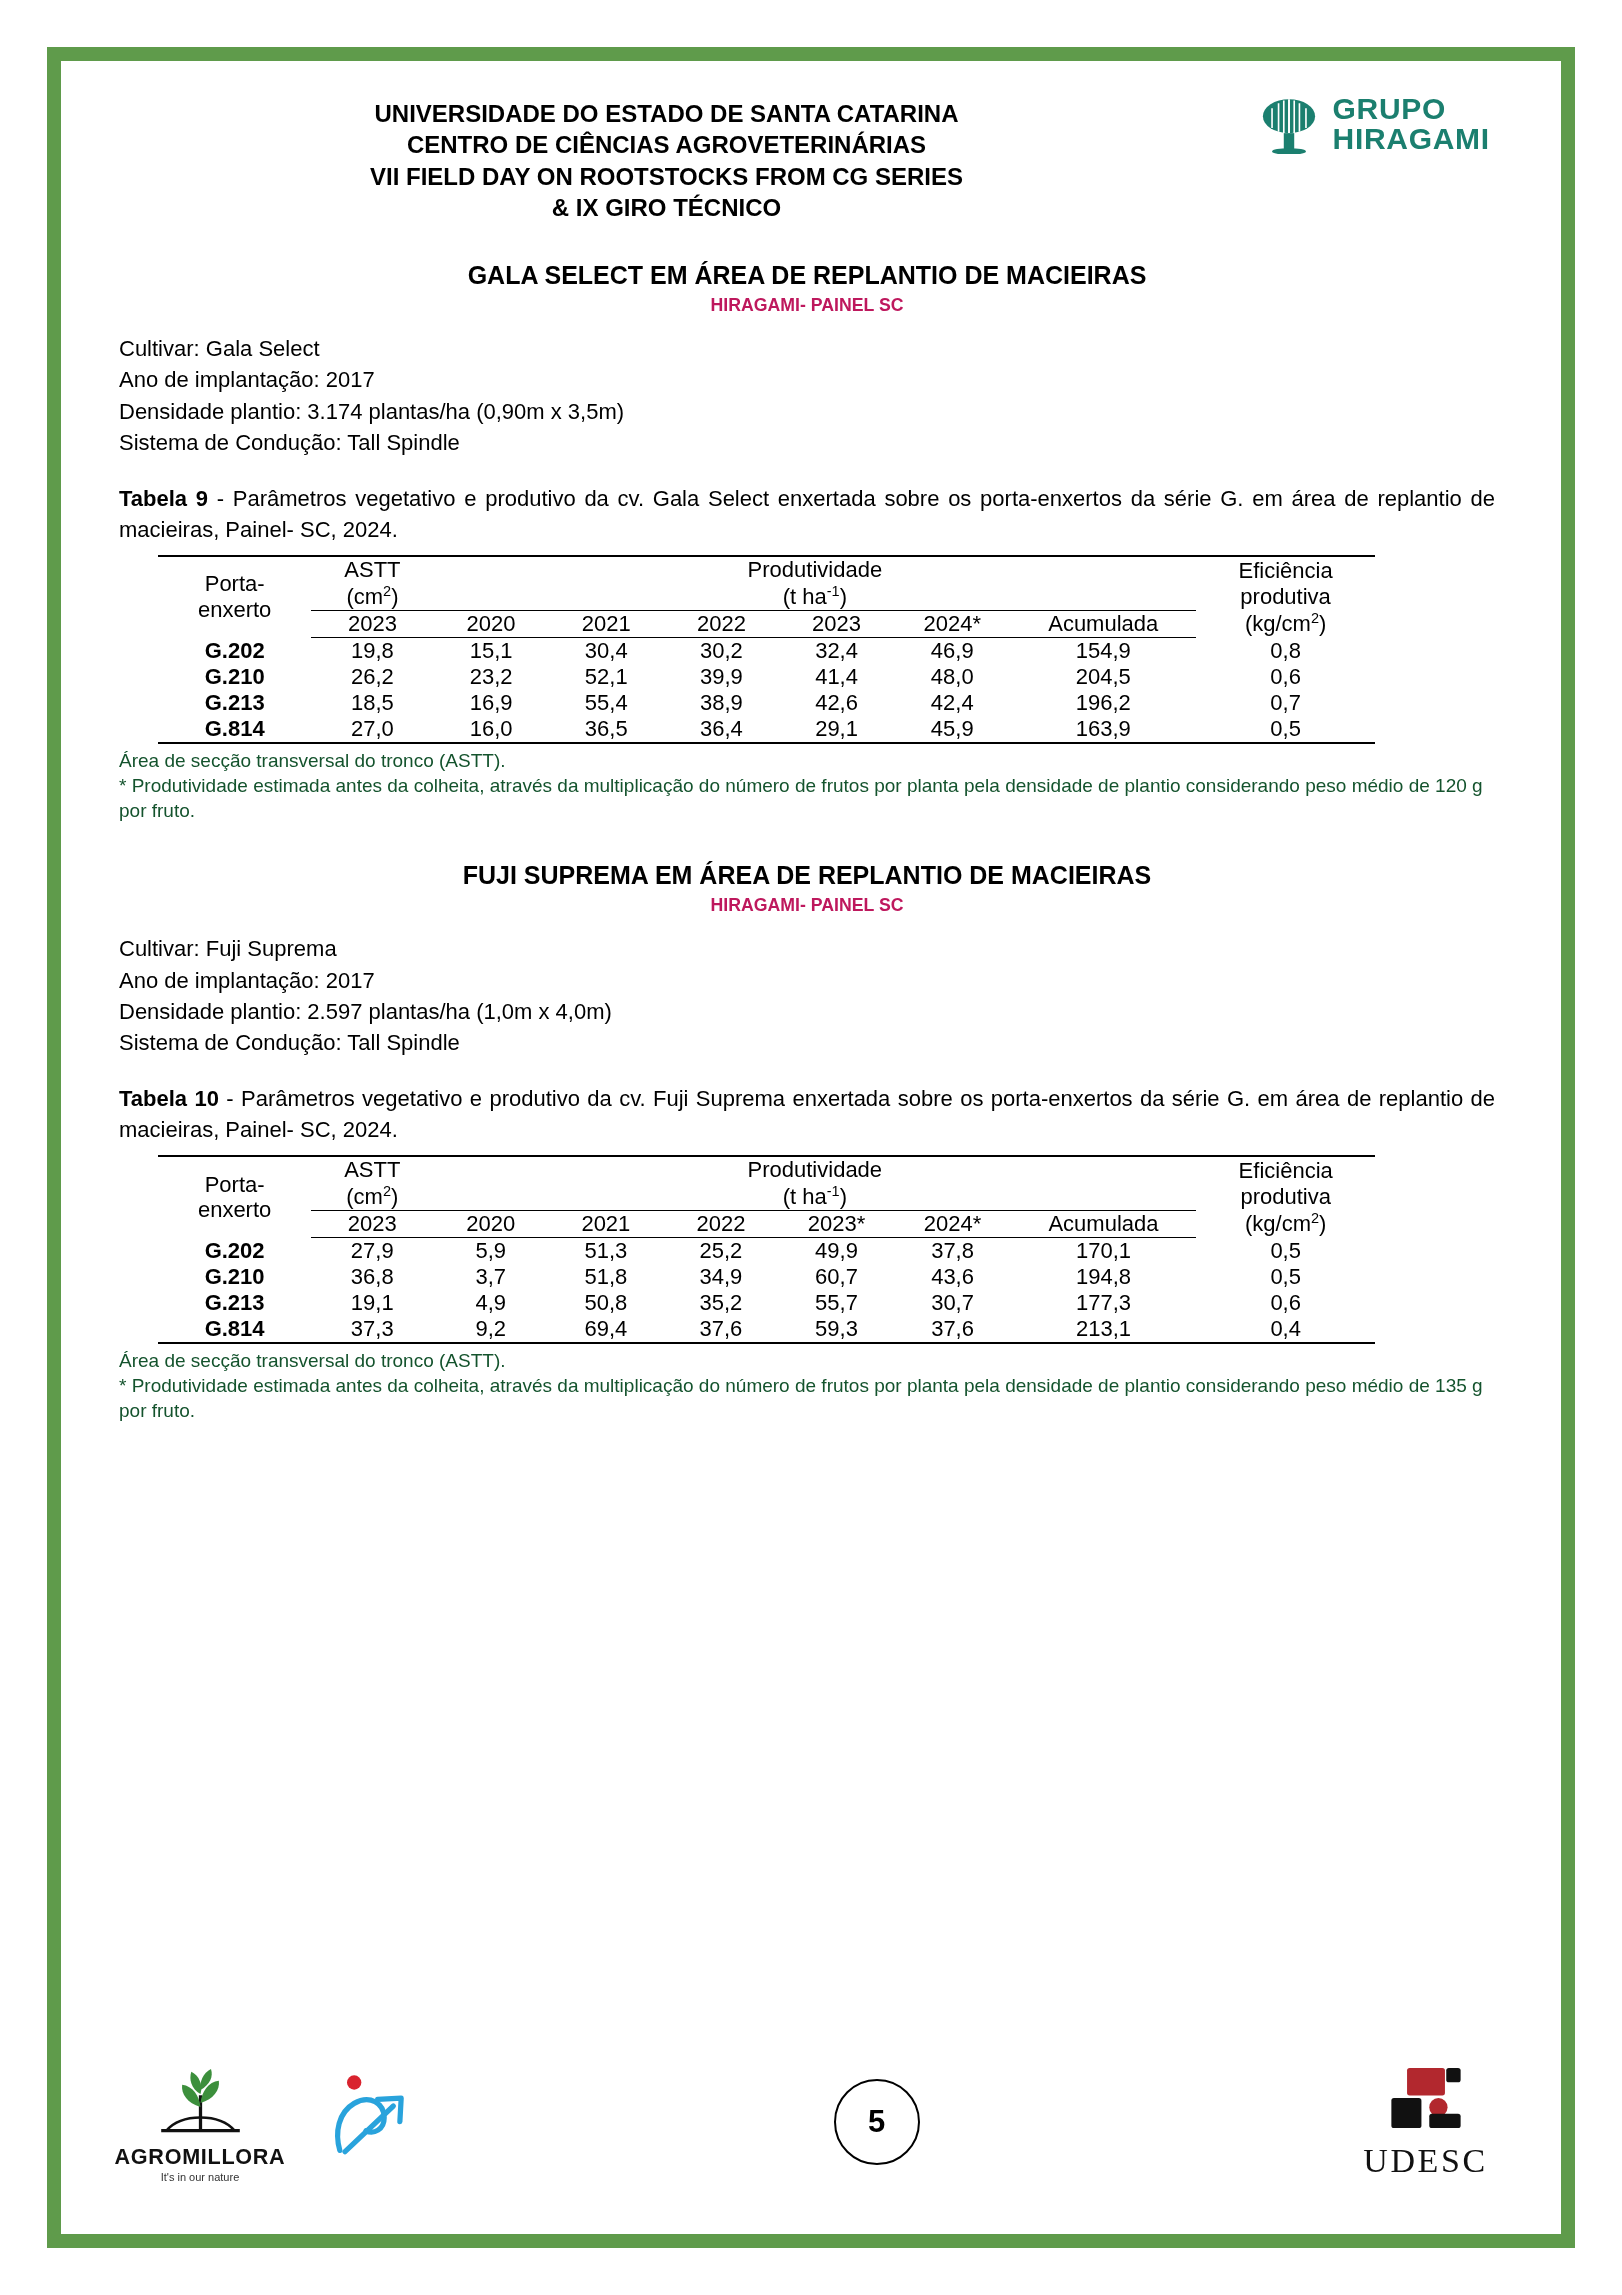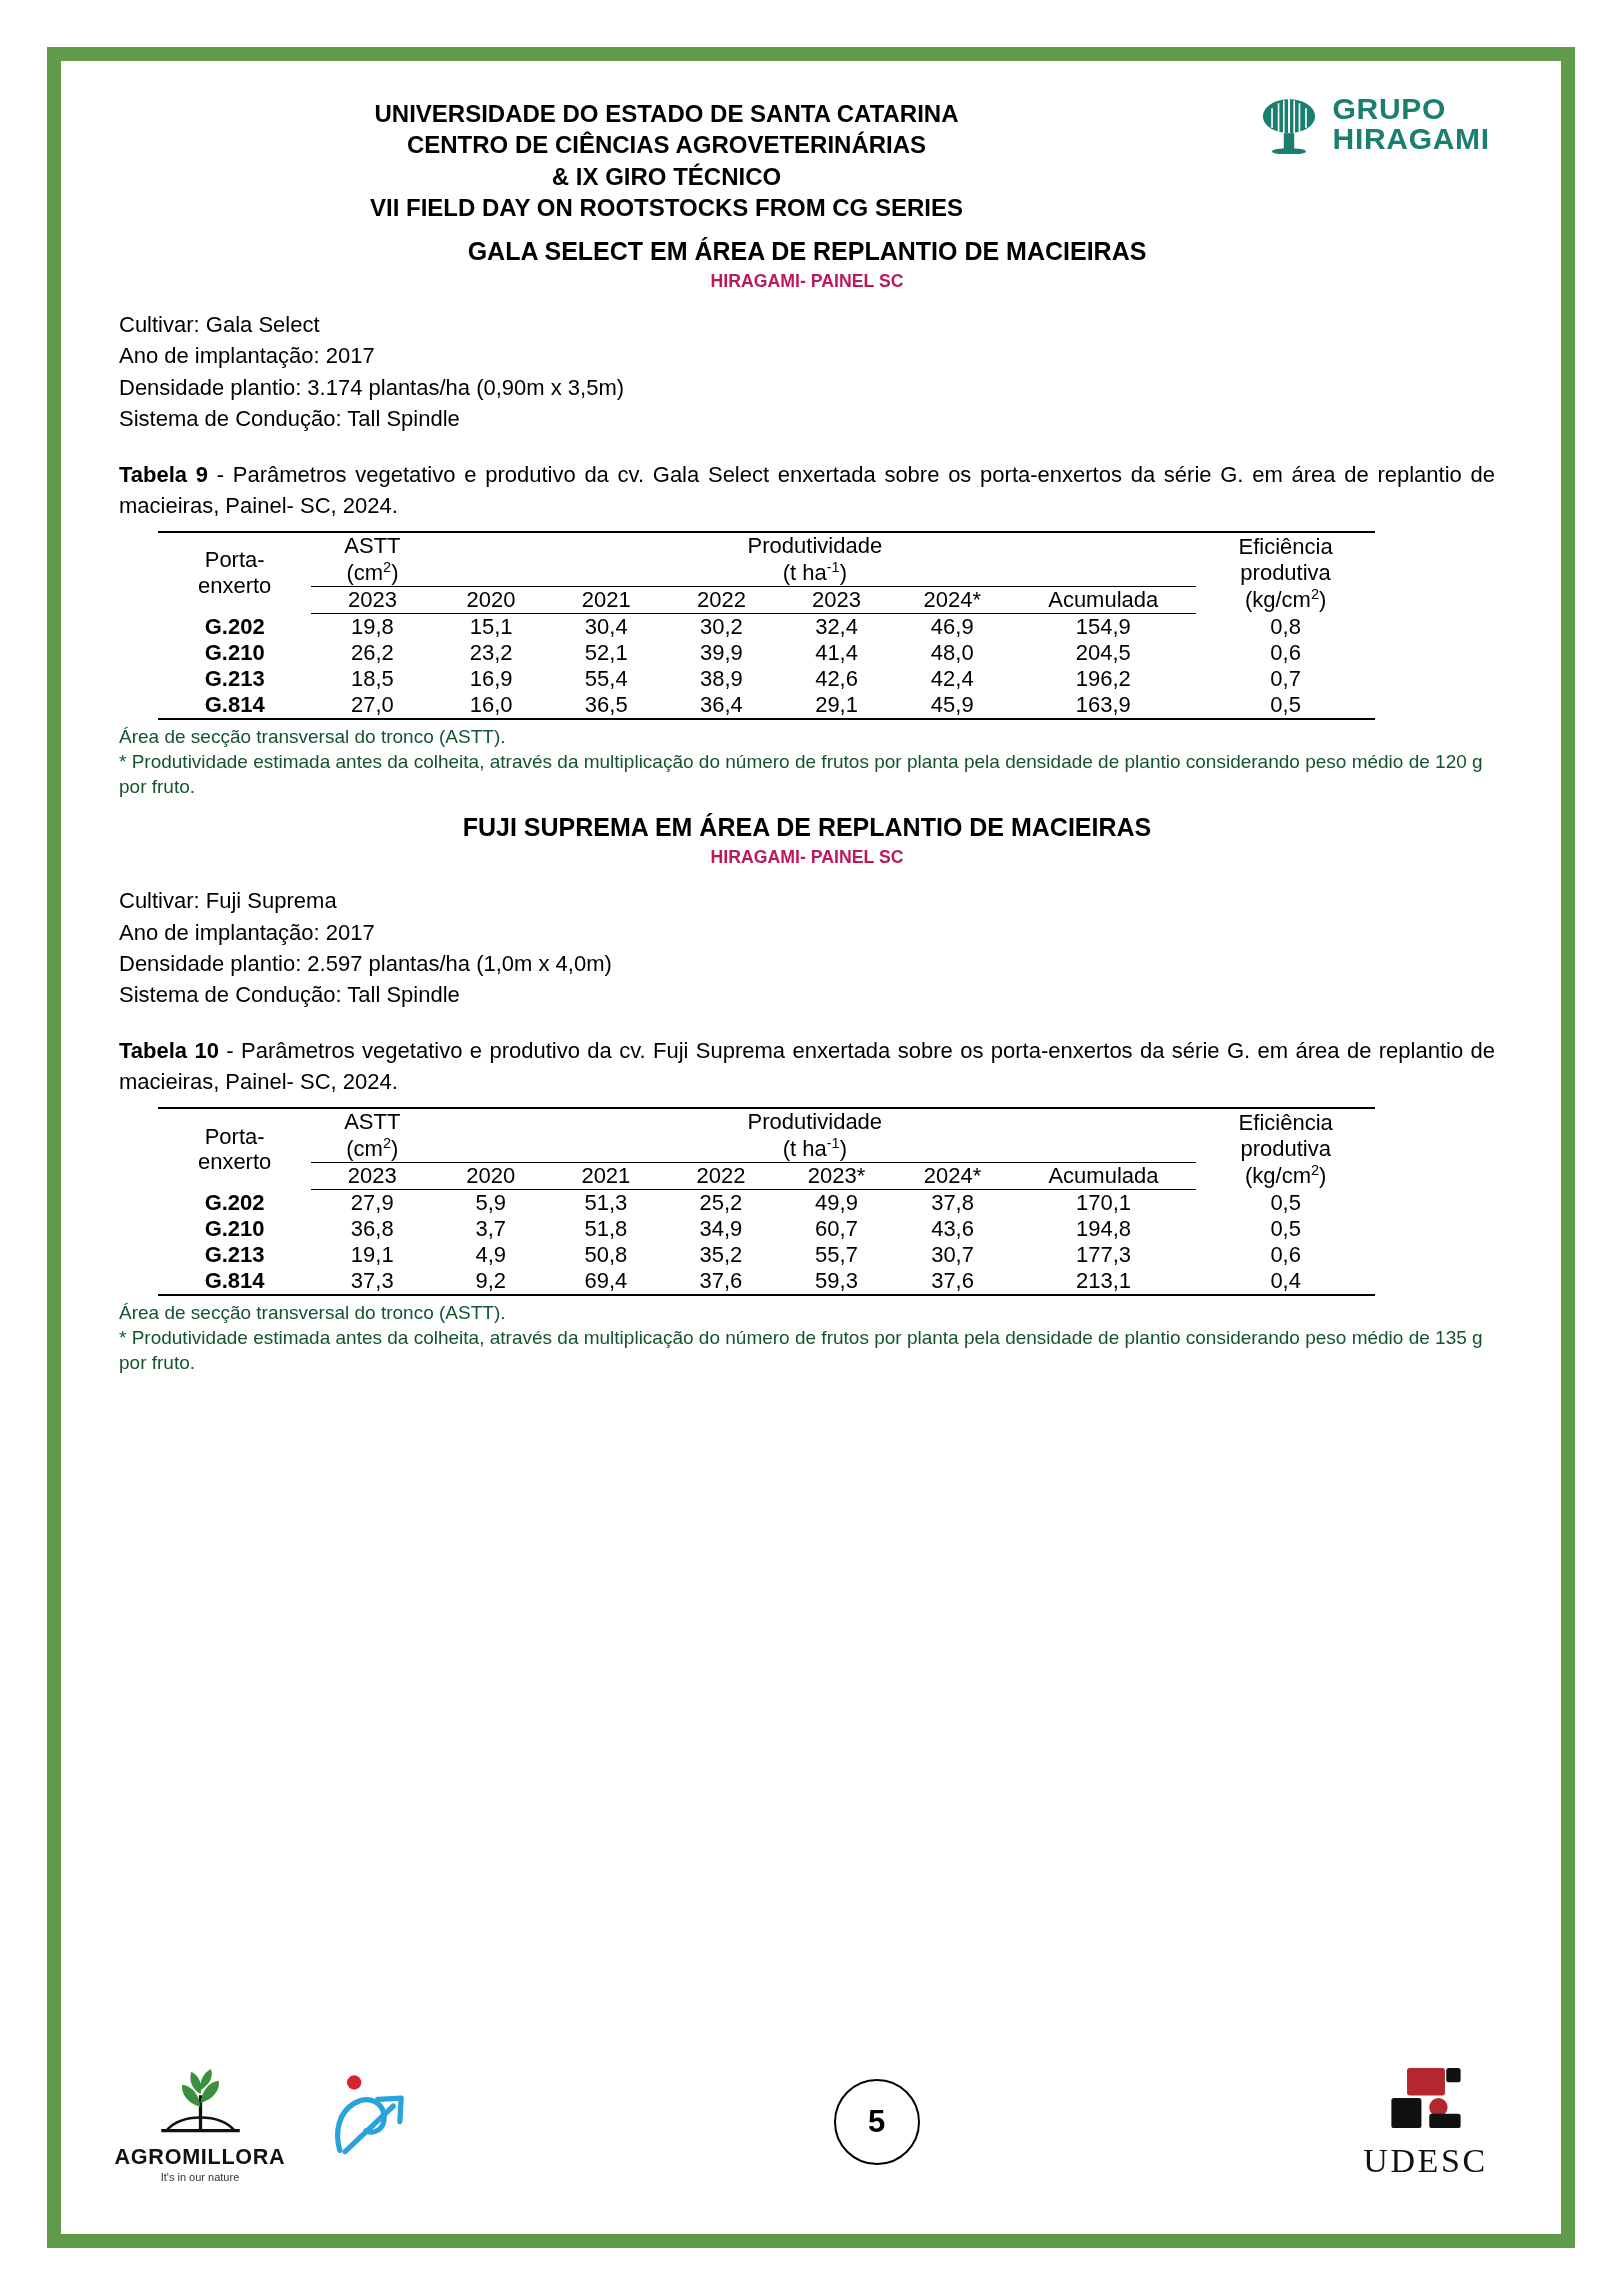--- a/index.html
+++ b/index.html
@@ -121,21 +121,21 @@
     font-weight: bold;
     color: #1b7f6f;
     letter-spacing: 0.7px;
   }
 
   
   .sec-title {
     text-align: center;
     font-weight: bold;
     font-size: 25px;
-    margin-top: 14px;
+    margin-top: 38px;
     color: #000;
   }
   .sec-sub {
     text-align: center;
     font-weight: bold;
     font-size: 17.7px;
     margin-top: 5.2px;
     color: #be185d;
   }
   .meta {
@@ -274,22 +274,22 @@
   <div class="border-frame"></div>
 
   <div class="content">
 
     <div class="header">
 
 
       <div class="header-title">
         <div>UNIVERSIDADE DO ESTADO DE SANTA CATARINA</div>
         <div>CENTRO DE CIÊNCIAS AGROVETERINÁRIAS</div>
+        <div>VII FIELD DAY ON ROOTSTOCKS FROM CG SERIES</div>
         <div>&amp; IX GIRO TÉCNICO</div>
-        <div>VII FIELD DAY ON ROOTSTOCKS FROM CG SERIES</div>
       </div>
 
       <div class="logo-hiragami">
         <div class="hira-wrap">
           <svg class="hira-mark" viewBox="0 0 104 92">
             <ellipse cx="52" cy="34" rx="40" ry="26" fill="#1b7f6f"></ellipse>
             <path d="M52 8 L52 60" stroke="#ffffff" stroke-width="3"></path>
             <path d="M36 14 L36 58 M44 10 L44 60 M60 10 L60 60 M68 14 L68 58 M26 22 L26 52 M78 22 L78 52" stroke="#ffffff" stroke-width="2.5"></path>
             <path d="M44 60 L44 86 L60 86 L60 60 Z" fill="#1b7f6f"></path>
             <ellipse cx="52" cy="88" rx="26" ry="5" fill="#1b7f6f"></ellipse>

